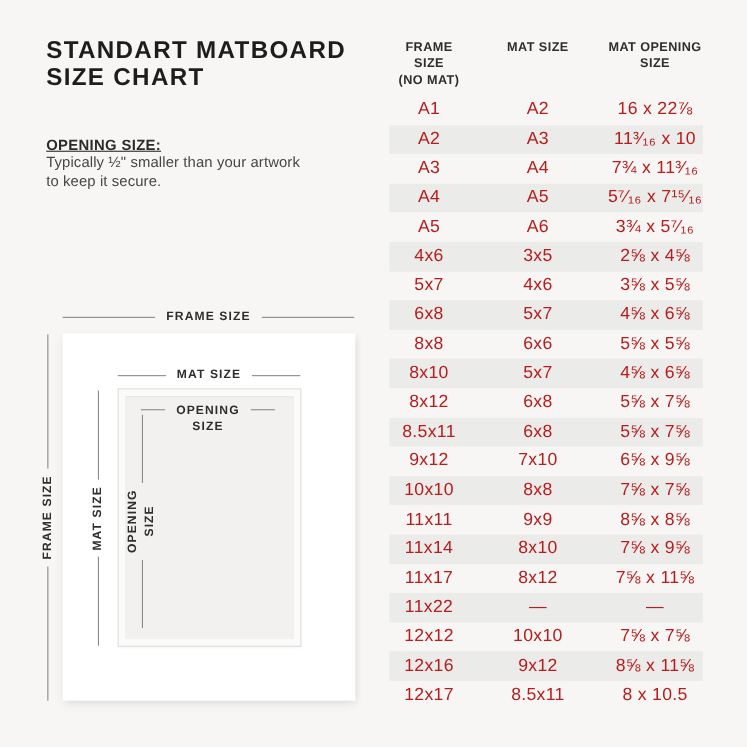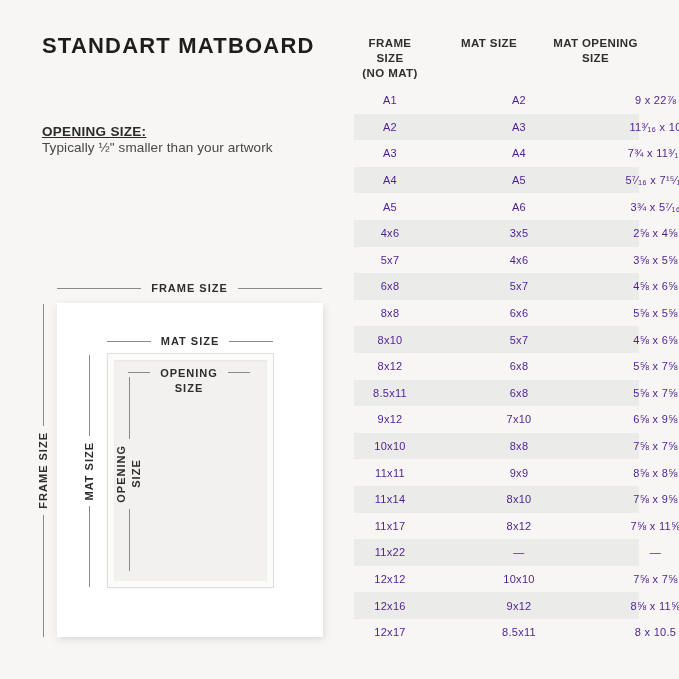--- a/index.html
+++ b/index.html
@@ -62,38 +62,40 @@
     line-height:15px; color:#2e2e2e; text-align:center;
   }
   .tbody {
     position:absolute; left:354px; top:87px; width:285px;
     display:flex; flex-direction:column;
   }
   .trow {
     height:26.6px;
     display:grid; grid-template-columns:72px 126px 87px;
     align-items:center; text-align:center;
-    font-size:11px; letter-spacing:0.3px; color:#4c1d95;gap:30px;
+    font-size:16px; letter-spacing:0.3px; color:#b91c1c;
   }
   .trow.alt { background:#ebebe9; }
 </style>
 </head>
 <body>
 
 <div class="canvas">
 
   <div class="title">
     <div>STANDART MATBOARD</div>
+    <div>SIZE CHART</div>
   </div>
 
   <div class="sect" style="top:124px">
     <div class="sect-h">OPENING SIZE:</div>
   </div>
   <div class="sect-b" style="top:140px">
     <div>Typically ½" smaller than your artwork</div>
+    <div>to keep it secure.</div>
   </div>
 
 
   <div>
 
     <div class="frame-rect"></div>
     <div class="mat-rect"></div>
 
     <div class="hlabel" style="left:57px; top:282px; width:265px;">
       <span class="hline"></span>
@@ -150,21 +152,21 @@
     <div>
       <div>MAT OPENING</div>
       <div>SIZE</div>
     </div>
   </div>
 
   <div class="tbody" id="tbody">
       <div class="trow">
         <div class="tcell">A1</div>
         <div class="tcell">A2</div>
-        <div class="tcell">9 x 22⅞</div>
+        <div class="tcell">16 x 22⅞</div>
       </div>
       <div class="trow alt">
         <div class="tcell">A2</div>
         <div class="tcell">A3</div>
         <div class="tcell">11³⁄₁₆ x 10</div>
       </div>
       <div class="trow">
         <div class="tcell">A3</div>
         <div class="tcell">A4</div>
         <div class="tcell">7¾ x 11³⁄₁₆</div>

